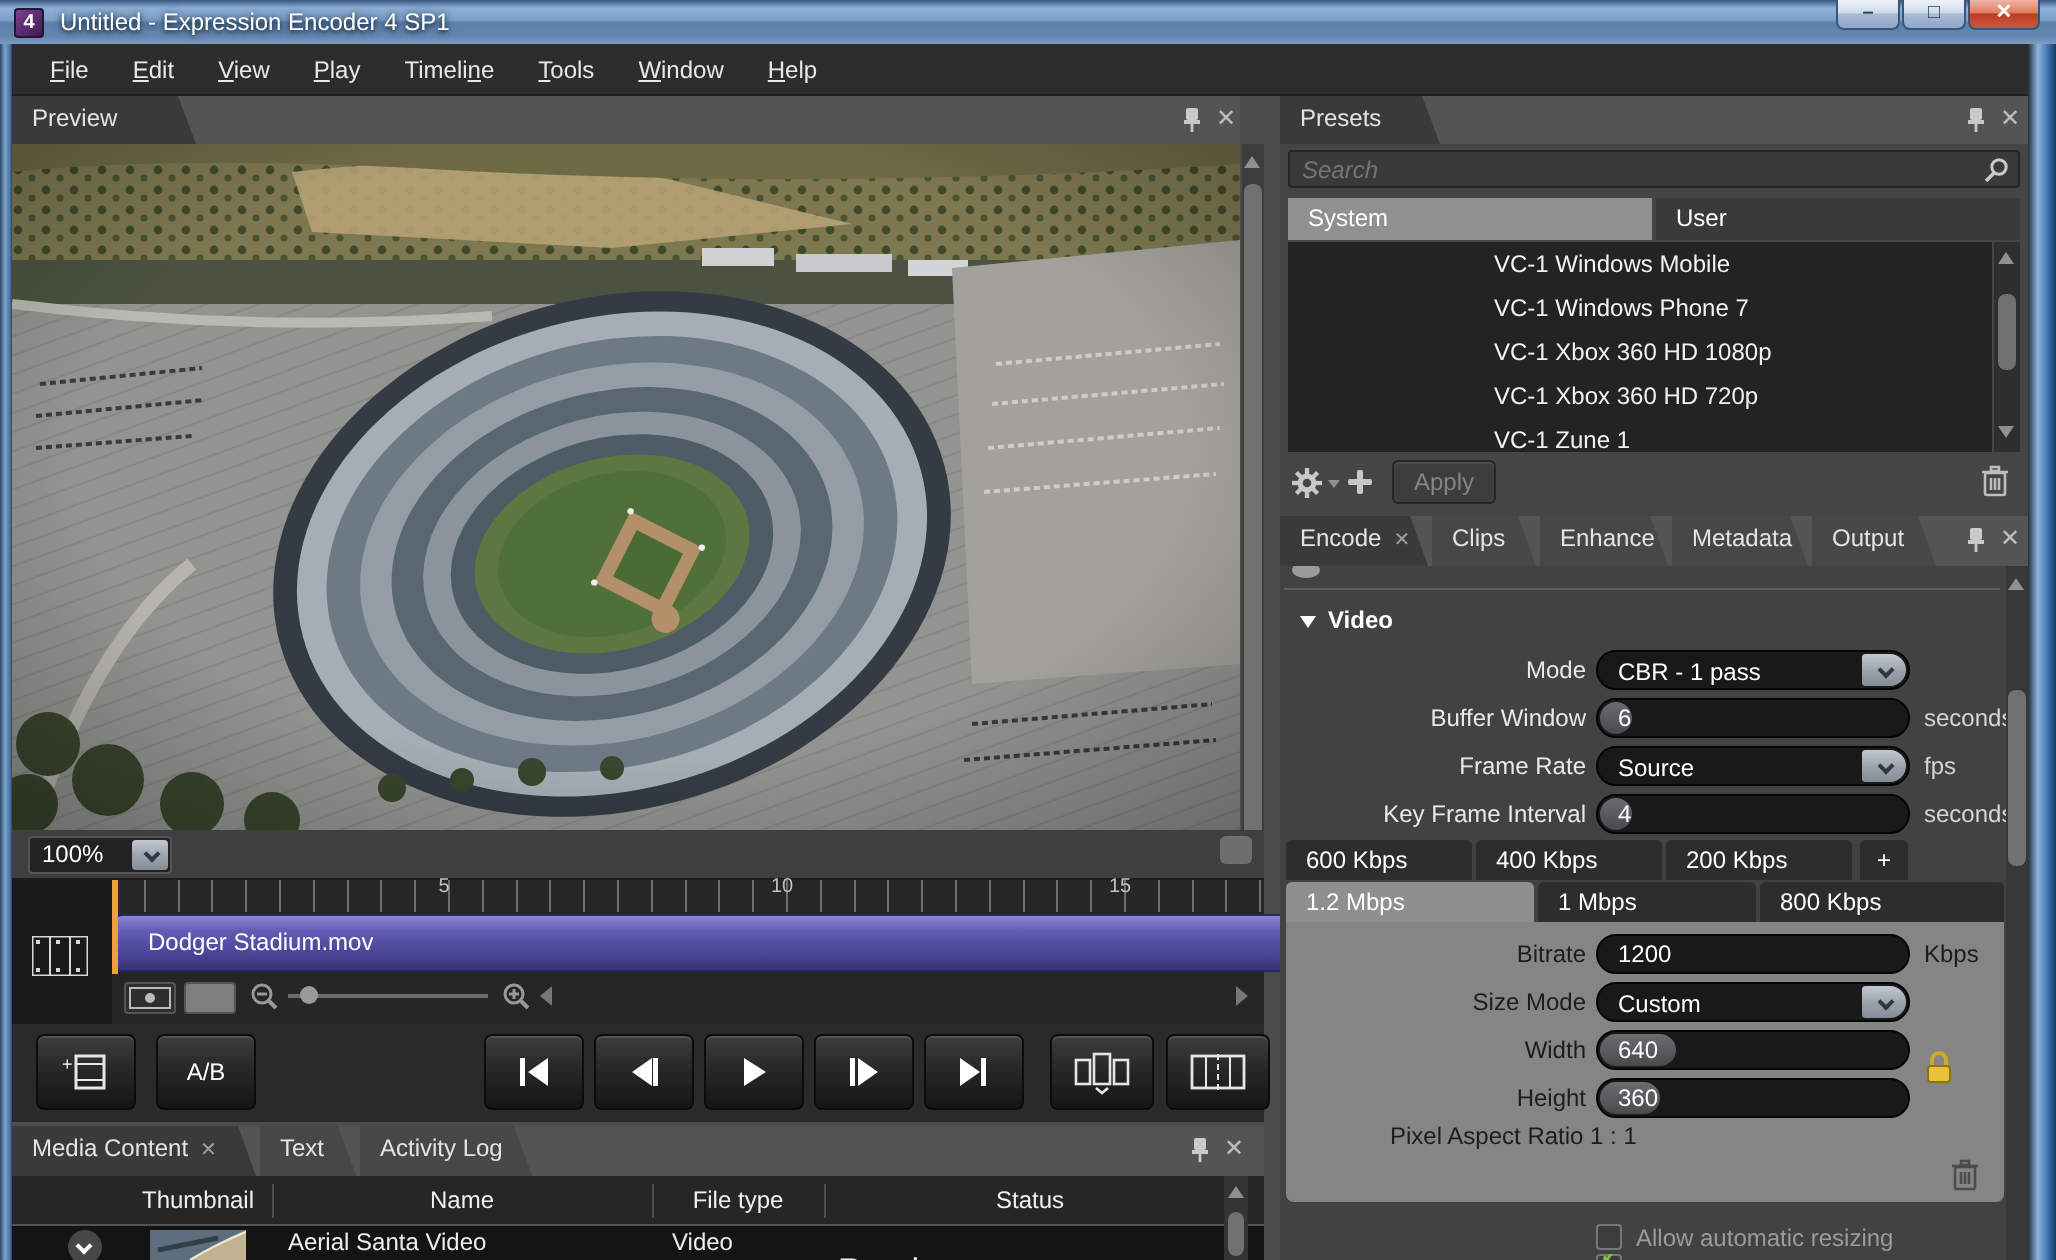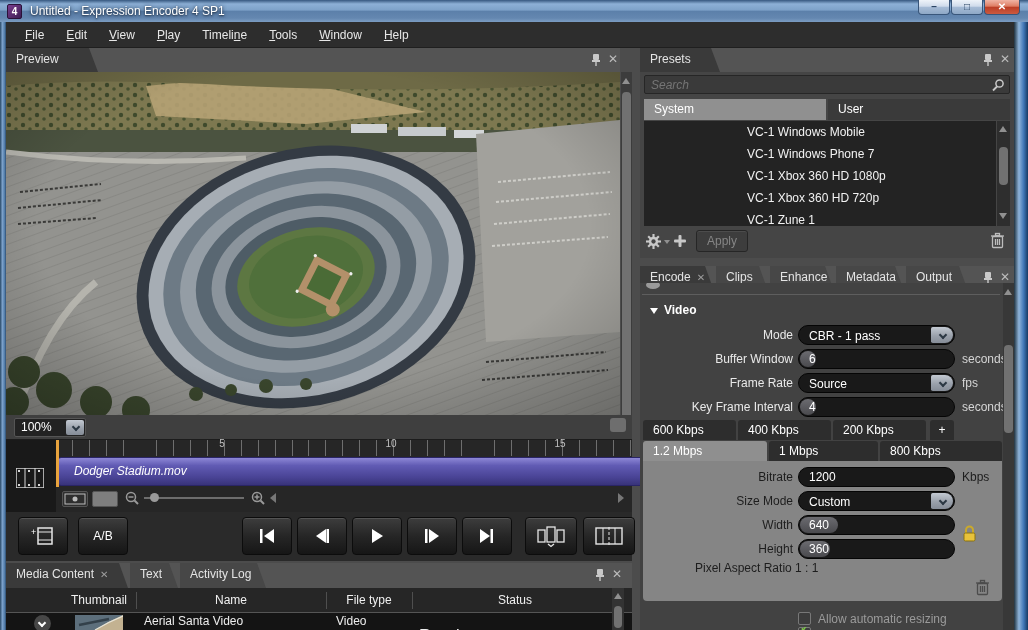--- a/index.html
+++ b/index.html
@@ -67,21 +67,21 @@
   #zoomrow { left:6px; top:415px; width:626px; height:25px; background:#3f3f3f; border-bottom:1px solid #1c1c1c; }
   #zoom-combo { left:8px; top:3px; width:72px; height:19px; background:#222; border:1px solid #555; border-radius:2px; color:#fff; font-size:12px; line-height:17px; padding-left:6px; }
   #zoom-combo .dd-btn { width:18px; height:15px; border-radius:2px; }
   #timeline { left:6px; top:440px; width:626px; height:72px; background:#262626; }
   #track-header { left:0; top:0; width:50px; height:72px; background:#191919; }
   #ruler { left:50px; top:0; width:576px; height:16px;
     background:repeating-linear-gradient(90deg,#262626 0,#262626 15.9px,#6e6e6e 15.9px,#6e6e6e 16.9px); }
   #ruler .num { position:absolute; top:-2px; color:#c0c0c0; font-size:10px; transform:translateX(-50%); }
   #clip { left:51px; top:17px; width:618px; height:29px; border-radius:4px;
     background:linear-gradient(180deg,#8d87d6 0%,#615bb4 28%,#4a4496 70%,#38337a 100%);
-    border:1px solid #2a2566; color:#fff; font-size:12px; line-height:27px; padding-left:16px;font-style:italic; }
+    border:1px solid #2a2566; color:#fff; font-size:12px; line-height:27px; padding-left:16px; }
   #playhead { left:50px; top:0px; width:3px; height:47px; background:#e8a33d; }
   #tl-tools { left:50px; top:48px; width:576px; height:24px; }
   .tl-btn { border:1px solid #555; border-radius:2px; background:#2e2e2e; }
 
   
   #transport { left:6px; top:512px; width:626px; height:49px; background:#2a2a2a; }
   .tbtn { top:5px; height:38px; border-radius:4px; border:1px solid #0c0c0c;
     background:linear-gradient(180deg,#3d3d3d 0%,#262626 50%,#161616 100%);
     box-shadow:inset 0 1px 0 rgba(255,255,255,.12); display:flex; align-items:center; justify-content:center; color:#fff; }
   #pos-label { color:#8d8d8d; font-size:11px; }
@@ -103,21 +103,21 @@
     color:#bdbdbd; font-size:12px; font-style:italic; font-family:"Liberation Sans",sans-serif; }
   .seg-tab { position:absolute; top:27px; height:21px; font-size:12px; color:#fff; line-height:21px; padding-left:10px; }
   #preset-list { position:absolute; left:4px; top:49px; width:352px; height:105px; background:#232323; overflow:hidden; }
   .preset-item { height:22px; color:#f2f2f2; font-size:12px; line-height:22px; padding-left:56px;margin-left:47px; }
   #preset-scroll { position:absolute; left:357px; top:49px; width:13px; height:105px; background:#2e2e2e; }
   #preset-actions { position:absolute; left:0; top:154px; width:374px; height:32px; }
   #apply-btn { position:absolute; left:56px; top:4px; width:52px; height:22px; background:#3d3d3d; border:1px solid #262626;
     border-radius:3px; color:#858585; font-size:12px; text-align:center; line-height:20px; box-shadow:inset 0 1px 0 rgba(255,255,255,.08); }
 
   
-  #encode-strip { left:640px; top:258px; width:374px; height:25px;margin-top:8px; }
+  #encode-strip { left:640px; top:258px; width:374px; height:25px; }
   #encode-body { left:640px; top:283px; width:363px; height:347px; background:#424242; }
   #encode-scroll { left:1003px; top:283px; width:11px; height:347px; background:#383838; }
   #video-header { position:absolute; left:10px; top:20px; color:#fff; font-size:12px; font-weight:bold; }
   .erow { position:absolute; height:20px; }
   .erow .row-label { position:absolute; right:210px; width:150px; }
   .erow .ctrl { position:absolute; left:158px; }
   .chip { position:absolute; height:20px; background:#2d2d2d; color:#fff; font-size:12px; line-height:20px;
     padding-left:10px; border-radius:3px 3px 0 0; }
   .chip.sel { background:#8f8f8f; }
   #gray-panel { position:absolute; left:3px; top:178px; width:359px; height:140px; background:#858585; border-radius:0 0 4px 4px; }

